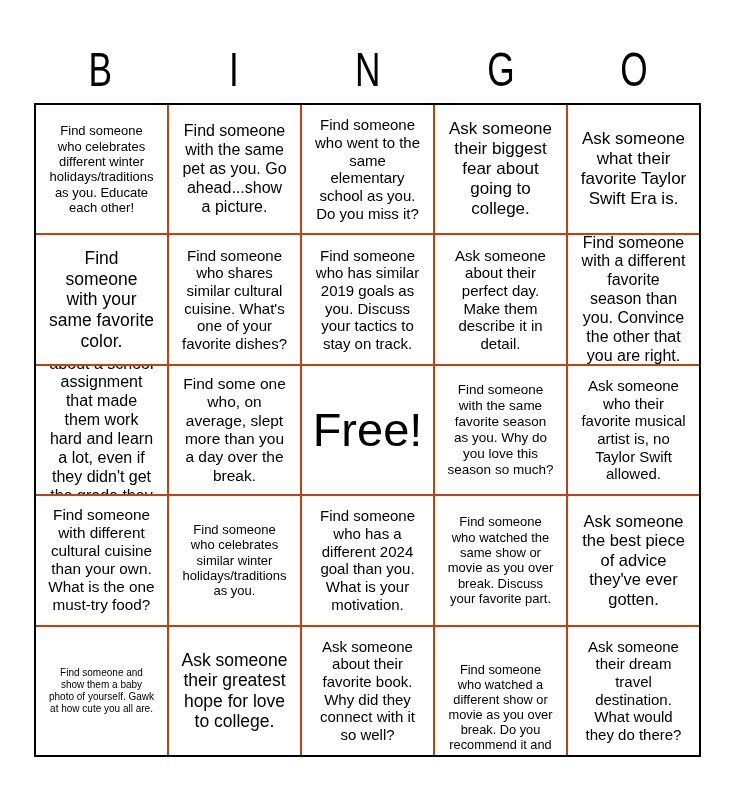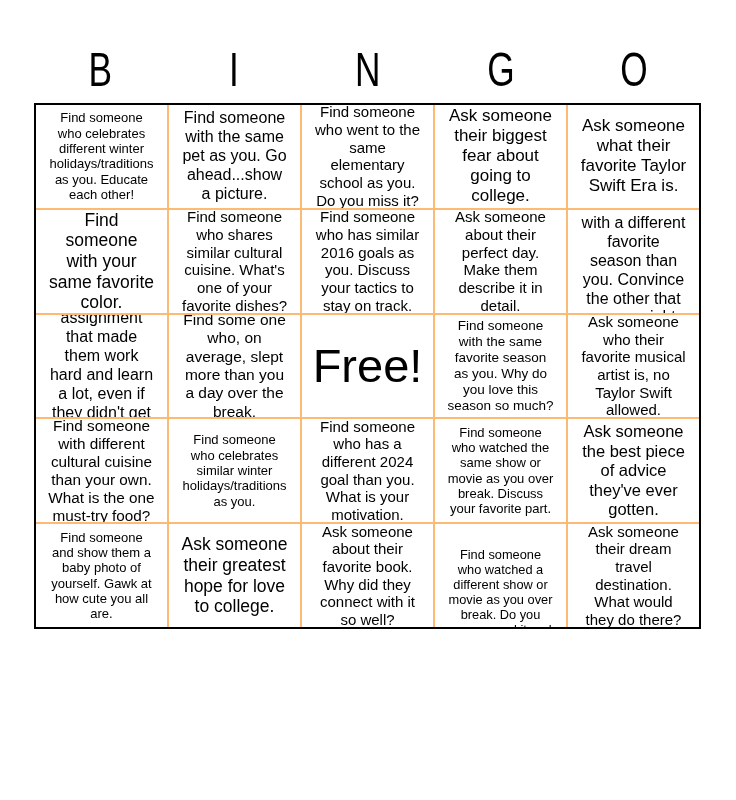--- a/index.html
+++ b/index.html
@@ -20,24 +20,24 @@
     text-align:center;
     font-size:49px;line-height:1;font-weight:400;
   }
   .title .letter span{
     display:inline-block;
     transform:scaleX(0.72);
     transform-origin:center;
   }
   .grid{
     position:absolute;left:34px;top:103px;
-    width:667px;height:526px;
+    width:667px;height:654px;
     box-sizing:border-box;
     border:2px solid #000;
-    background:#fdba74;
+    background:#c2410c;
     display:grid;
     grid-template-columns:repeat(5,1fr);
     grid-template-rows:repeat(5,1fr);
     gap:2px;
   }
   .cell{
     background:#fff;
     display:flex;align-items:center;justify-content:center;
     text-align:center;
     padding:2px 12px;
@@ -59,21 +59,21 @@
   .cell:nth-child(11) .txt{font-size:16px;}
   .cell:nth-child(12) .txt{font-size:15.5px;}
   .cell:nth-child(13) .txt{font-size:47px;line-height:1;white-space:nowrap;}
   .cell:nth-child(14) .txt{font-size:13.5px;}
   .cell:nth-child(15) .txt{font-size:15px;}
   .cell:nth-child(16) .txt{font-size:15.3px;}
   .cell:nth-child(17) .txt{font-size:13px;}
   .cell:nth-child(18) .txt{font-size:15px;}
   .cell:nth-child(19) .txt{font-size:13px;}
   .cell:nth-child(20) .txt{font-size:16.5px;}
-  .cell:nth-child(21) .txt{font-size:13px;}
+  .cell:nth-child(21) .txt{font-size:10px;}
   .cell:nth-child(22) .txt{font-size:17.5px;}
   .cell:nth-child(23) .txt{font-size:15px;}
   .cell:nth-child(24) .txt{font-size:12.8px;margin-top:48px;}
   .cell:nth-child(25) .txt{font-size:15px;}
 </style>
 </head>
 <body>
 
 <div class="title">
   <div class="letter"><span>B</span></div>
@@ -100,21 +100,21 @@
       <span class="txt">Ask someone what their favorite Taylor Swift Era is.</span>
     </div>
 
   <div class="cell">
       <span class="txt">Find someone with your same favorite color.</span>
     </div>
   <div class="cell">
       <span class="txt">Find someone who shares similar cultural cuisine. What's one of your favorite dishes?</span>
     </div>
   <div class="cell">
-      <span class="txt">Find someone who has similar 2016 goals as you. Discuss your tactics to stay on track.</span>
+      <span class="txt">Find someone who has similar 2019 goals as you. Discuss your tactics to stay on track.</span>
     </div>
   <div class="cell">
       <span class="txt">Ask someone about their perfect day. Make them describe it in detail.</span>
     </div>
   <div class="cell">
       <span class="txt">Find someone with a different favorite season than you. Convince the other that you are right.</span>
     </div>
 
   <div class="cell">
       <span class="txt">Ask someone about a school assignment that made them work hard and learn a lot, even if they didn't get the grade they wanted.</span>

